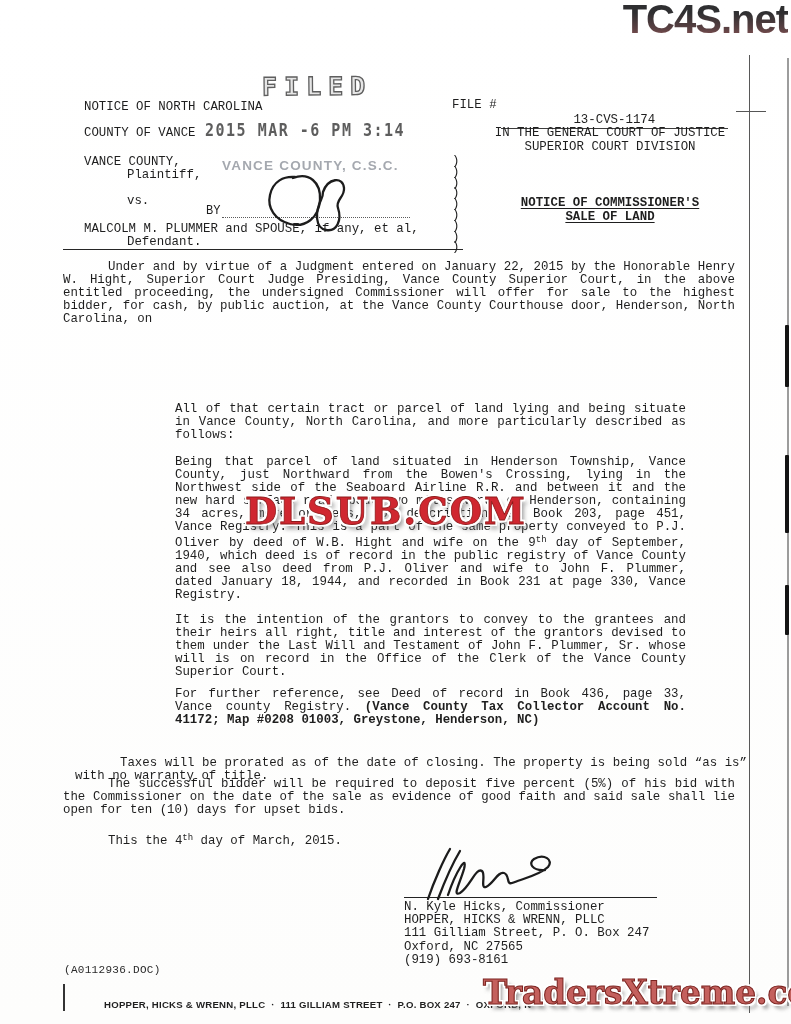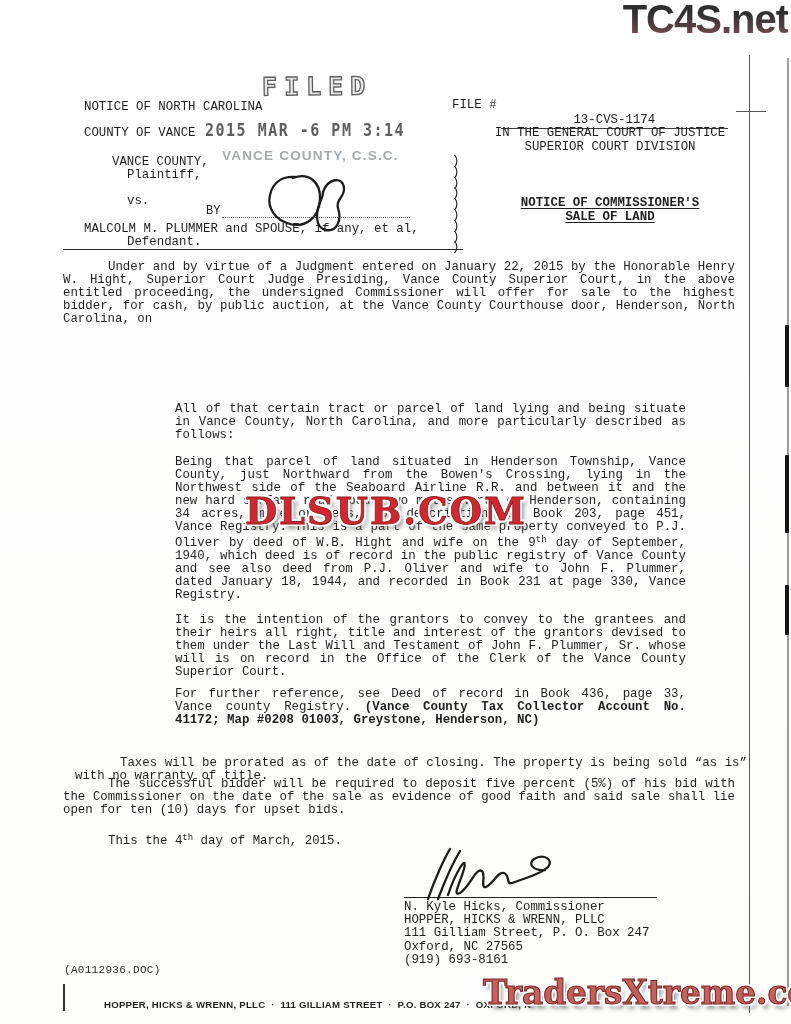--- a/index.html
+++ b/index.html
@@ -122,23 +122,23 @@
       <span class="lbl">FILE #</span>
       <span class="line">13-CVS-1174</span>
     </div>
   </div>
   <div class="abs artifact-line" style="left:736px;top:111px;width:30px;"></div>
   <div class="abs court" style="left:460px;top:127px;">
     <div>IN THE GENERAL COURT OF JUSTICE</div>
     <div>SUPERIOR COURT DIVISION</div>
   </div>
 
-  <div class="abs mono" style="left:84px;top:156px;margin-left:28px;">VANCE COUNTY,</div>
+  <div class="abs mono" style="left:84px;top:156px;">VANCE COUNTY,</div>
   <div class="abs mono" style="left:127px;top:169px;">Plaintiff,</div>
-  <div class="abs clerk-stamp" style="left:222px;top:148px;">VANCE COUNTY, C.S.C.</div>
+  <div class="abs clerk-stamp" style="left:222px;top:158px;">VANCE COUNTY, C.S.C.</div>
   <div class="abs mono" style="left:127px;top:195px;">vs.</div>
 
   <div class="abs by-row mono" style="left:206px;top:205px;">
     <span>BY</span>
       <span class="by-line"></span>
   </div>
   <svg class="abs" style="left:243px;top:160px;" width="152" height="76" viewBox="0 0 152 76">
     <path class="ink" d="M50,18 C66,12 78,22 77,40 C76,58 62,68 47,64 C32,60 24,48 27,35 C30,21 41,16 52,17"></path>
     <path class="ink" d="M80,32 C85,18 100,16 101,28 C102,37 92,40 95,48 C99,60 94,72 83,70 C72,68 72,52 78,40 C80,36 80,34 80,32 Z"></path>
   </svg>

